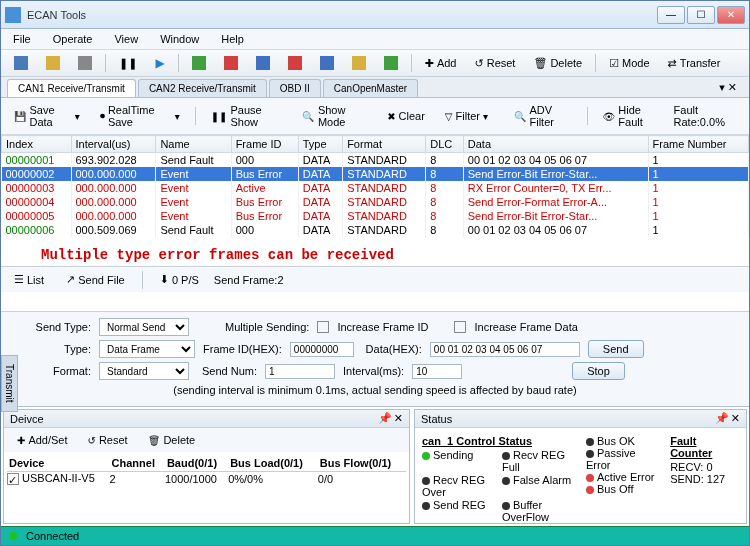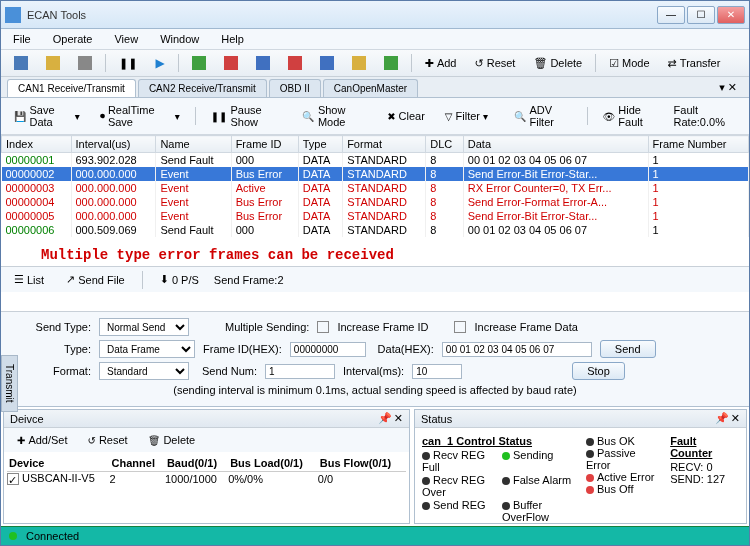--- a/index.html
+++ b/index.html
@@ -254,21 +254,21 @@
         <span class="chk"></span>
         <span>Increase Frame ID</span>
         <span style="width:10px"></span>
         <span class="chk"></span>
         <span>Increase Frame Data</span>
       </div>
       <div class="send-row">
         <label>Type:</label>
         <select style="width:96px"><option>Data Frame</option></select>
         <label>Frame ID(HEX):</label>
-        <input style="width: 76px;" value="00000000">
+        <input style="width: 64px;" value="00000000">
         <label>Data(HEX):</label>
         <input style="width: 150px;" value="00 01 02 03 04 05 06 07">
         <button class="btn">Send</button>
       </div>
       <div class="send-row">
         <label>Format:</label>
         <select style="width:90px"><option>Standard</option></select>
         <label>Send Num:</label>
         <input style="width: 70px;" value="1">
         <label>Interval(ms):</label>
@@ -322,22 +322,22 @@
           <span class="pbtns">
               <span>📌</span> 
               <span>✕</span>
             </span>
         </div>
         <div class="panel-body">
           <div class="status-cols">
             <div class="status-col" style="width:160px">
               <b>can_1 Control Status</b>
               <div id="ctrl-leds" style="display:grid;grid-template-columns:1fr 1fr;gap:1px 6px">
+                  <div><span class="led g"></span>Sending</div>
                   <div><span class="led k"></span>Recv REG Full</div>
-                  <div><span class="led g"></span>Sending</div>
                   <div><span class="led k"></span>Recv REG Over</div>
                   <div><span class="led k"></span>False Alarm</div>
                   <div><span class="led k"></span>Send REG</div>
                   <div><span class="led k"></span>Buffer OverFlow</div>
                 </div>
             </div>
             <div class="status-col">
               <div id="bus-leds">
                   <div><span class="led k"></span>Bus OK</div>
                   <div><span class="led k"></span>Passive Error</div>

